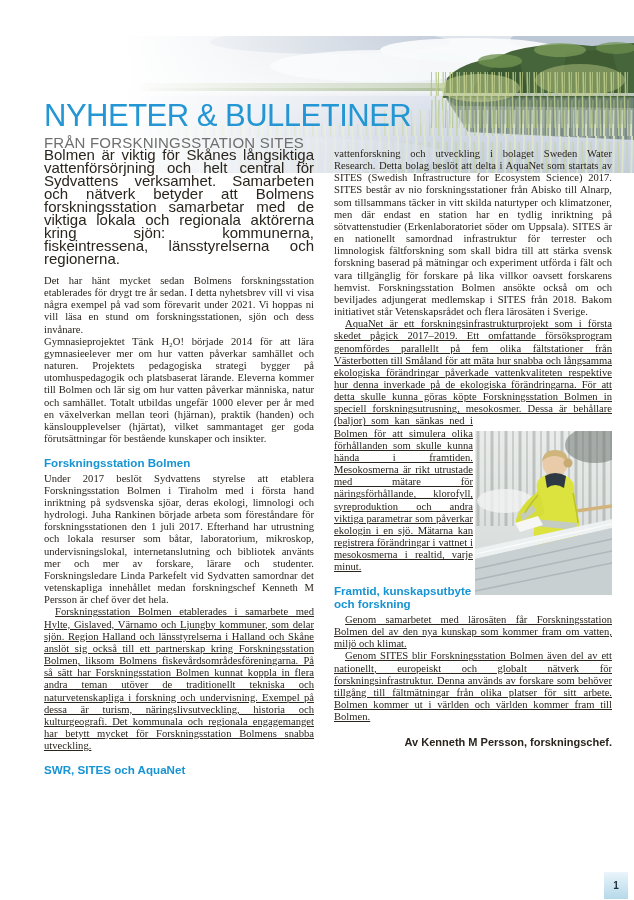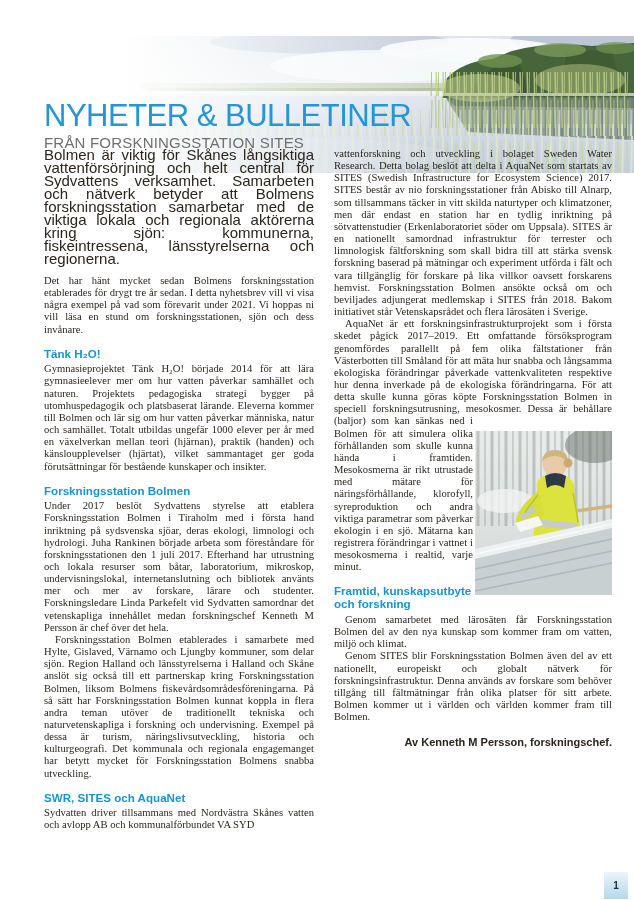--- a/index.html
+++ b/index.html
@@ -16,21 +16,21 @@
       font-size:15px;line-height:17px;letter-spacing:0.2px;color:#6f6f6f;margin-top:2px;}
 
   
   .col{position:absolute;top:148px;font-size:10.6px;line-height:12.15px;text-align:justify;}
   .col-left{left:44px;width:270px;}
   .col-right{left:334px;width:278px;}
   .col p{margin:0;}
   p.intro{font-family:"Liberation Sans","DejaVu Sans",sans-serif;font-weight:normal;
       font-size:15px;line-height:13px;margin:0 0 10px 0;}
   p.opening{margin:0;}
-  p.indent{text-indent:11px;}
+  p.indent{text-indent:11px;text-decoration:underline;}
   h2{font-family:"Liberation Sans","DejaVu Sans",sans-serif;font-weight:bold;
       font-size:11.6px;line-height:13px;color:#1694d3;margin:11px 0 3.5px 0;text-align:left;}
   .byline{font-family:"Liberation Sans","DejaVu Sans",sans-serif;font-weight:bold;
       font-size:11px;line-height:11px;color:#2a241d;margin-top:14px !important;text-align:right;}
 
   
   .inset-float{float:right;width:139px;height:449px;position:relative;
       shape-outside:inset(283px 0px 0px 0px);shape-margin:7px;}
   .inset-photo{position:absolute;right:0;top:283px;width:137px;height:164px;overflow:hidden;}
 
@@ -115,29 +115,27 @@
     <div class="hero-text">
       <div class="hero-title">NYHETER &amp; BULLETINER</div>
       <div class="hero-subtitle">FRÅN FORSKNINGSSTATION SITES</div>
     </div>
   </div>
 
   <div class="col col-left">
     <p class="intro">Bolmen är viktig för Skånes långsiktiga vattenförsörjning och helt central för Sydvattens verksamhet. Samarbeten och nätverk betyder att Bolmens forskningsstation samarbetar med de viktiga lokala och regionala aktörerna kring sjön: kommunerna, fiskeintressena, länsstyrelserna och regionerna.</p>
     <p class="opening">Det har hänt mycket sedan Bolmens forskningsstation etablerades för drygt tre år sedan. I detta nyhetsbrev vill vi visa några exempel på vad som förevarit under 2021. Vi hoppas ni vill läsa en stund om forskningsstationen, sjön och dess invånare.</p>
 
-    <h2>Tänk H₂O!</h2>
     <p>Gymnasieprojektet Tänk H₂O! började 2014 för att lära gymnasieelever mer om hur vatten påverkar samhället och naturen. Projektets pedagogiska strategi bygger på utomhuspedagogik och platsbaserat lärande. Eleverna kommer till Bolmen och lär sig om hur vatten påverkar människa, natur och samhället. Totalt utbildas ungefär 1000 elever per år med en växelverkan mellan teori (hjärnan), praktik (handen) och känsloupplevelser (hjärtat), vilket sammantaget ger goda förutsättningar för bestående kunskaper och insikter.</p>
 
     <h2>Forskningsstation Bolmen</h2>
     <p>Under 2017 beslöt Sydvattens styrelse att etablera Forskningsstation Bolmen i Tiraholm med i första hand inriktning på sydsvenska sjöar, deras ekologi, limnologi och hydrologi. Juha Rankinen började arbeta som föreståndare för forskningsstationen den 1 juli 2017. Efterhand har utrustning och lokala resurser som båtar, laboratorium, mikroskop, undervisningslokal, internetanslutning och bibliotek använts mer och mer av forskare, lärare och studenter. Forskningsledare Linda Parkefelt vid Sydvatten samordnar det vetenskapliga innehållet medan forskningschef Kenneth M Persson är chef över det hela.</p>
     <p class="indent">Forskningsstation Bolmen etablerades i samarbete med Hylte, Gislaved, Värnamo och Ljungby kommuner, som delar sjön. Region Halland och länsstyrelserna i Halland och Skåne anslöt sig också till ett partnerskap kring Forskningsstation Bolmen, liksom Bolmens fiskevårdsområdesföreningarna. På så sätt har Forskningsstation Bolmen kunnat koppla in flera andra teman utöver de traditionellt tekniska och naturvetenskapliga i forskning och undervisning. Exempel på dessa är turism, näringslivsutveckling, historia och kulturgeografi. Det kommunala och regionala engagemanget har betytt mycket för Forskningsstation Bolmens snabba utveckling.</p>
 
     <h2>SWR, SITES och AquaNet</h2>
-    <p>Sydvatten driver tillsammans med Nordvästra Skånes vatten och avlopp AB och kommunalförbundet VA SYD</p>
   </div>
 
   <div class="col col-right">
 
     <div class="inset-float">
       <div class="inset-photo">
         <svg width="137" height="164" viewBox="0 0 137 164">
           <defs>
             <linearGradient id="ice" x1="0" y1="0" x2="0" y2="1">
               <stop offset="0" stop-color="#e9ecea"></stop>

